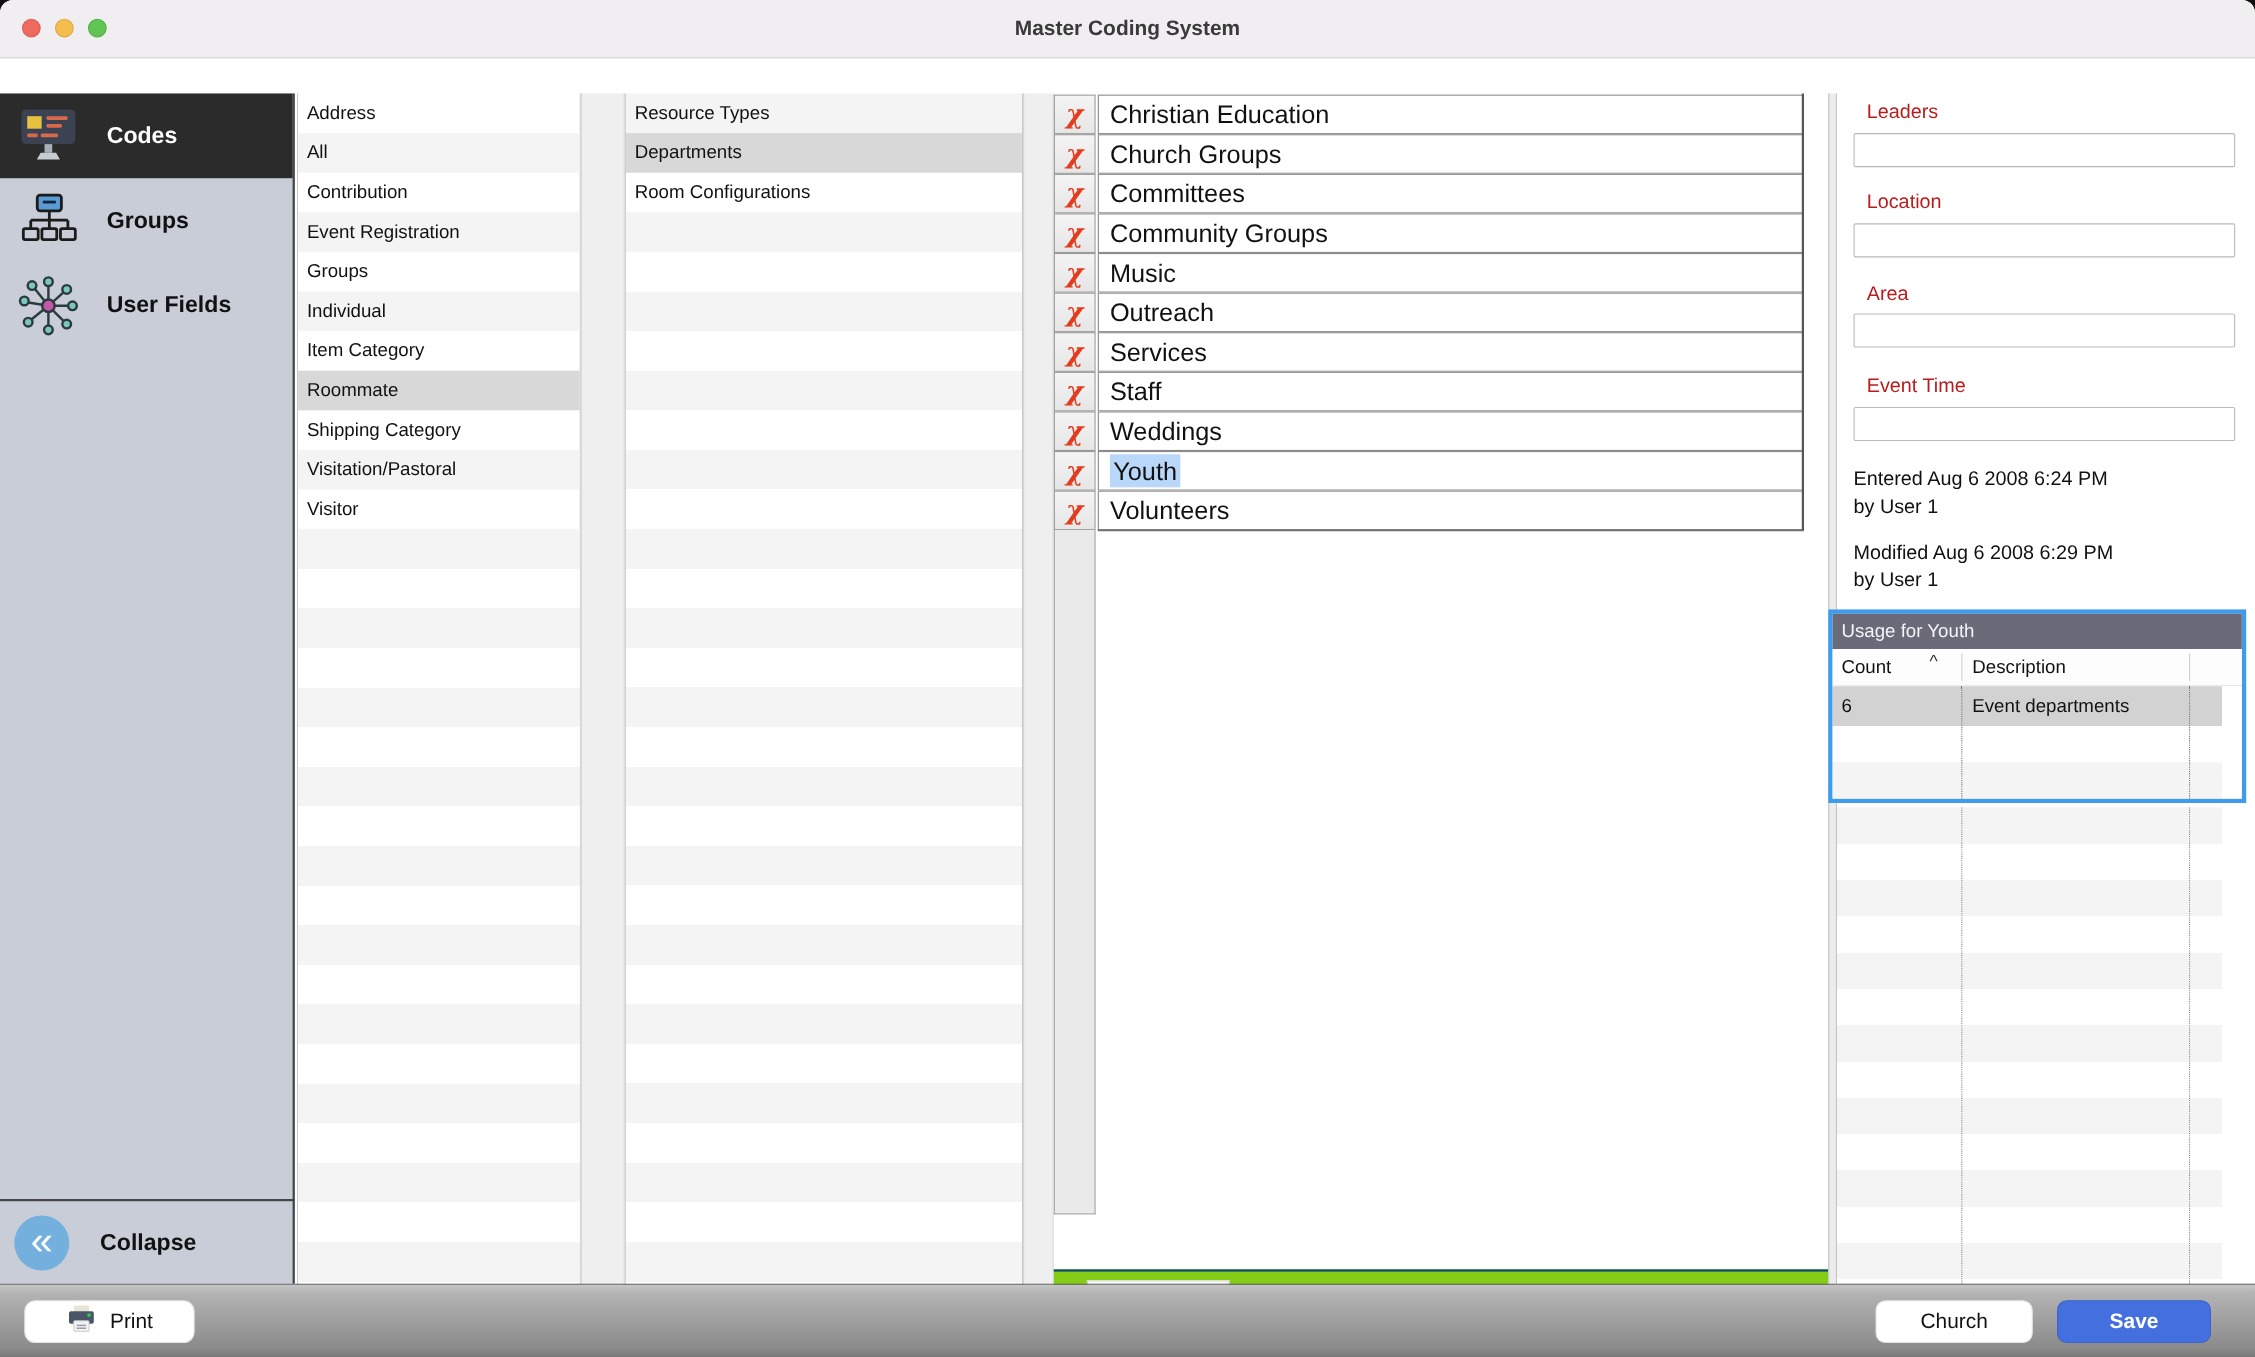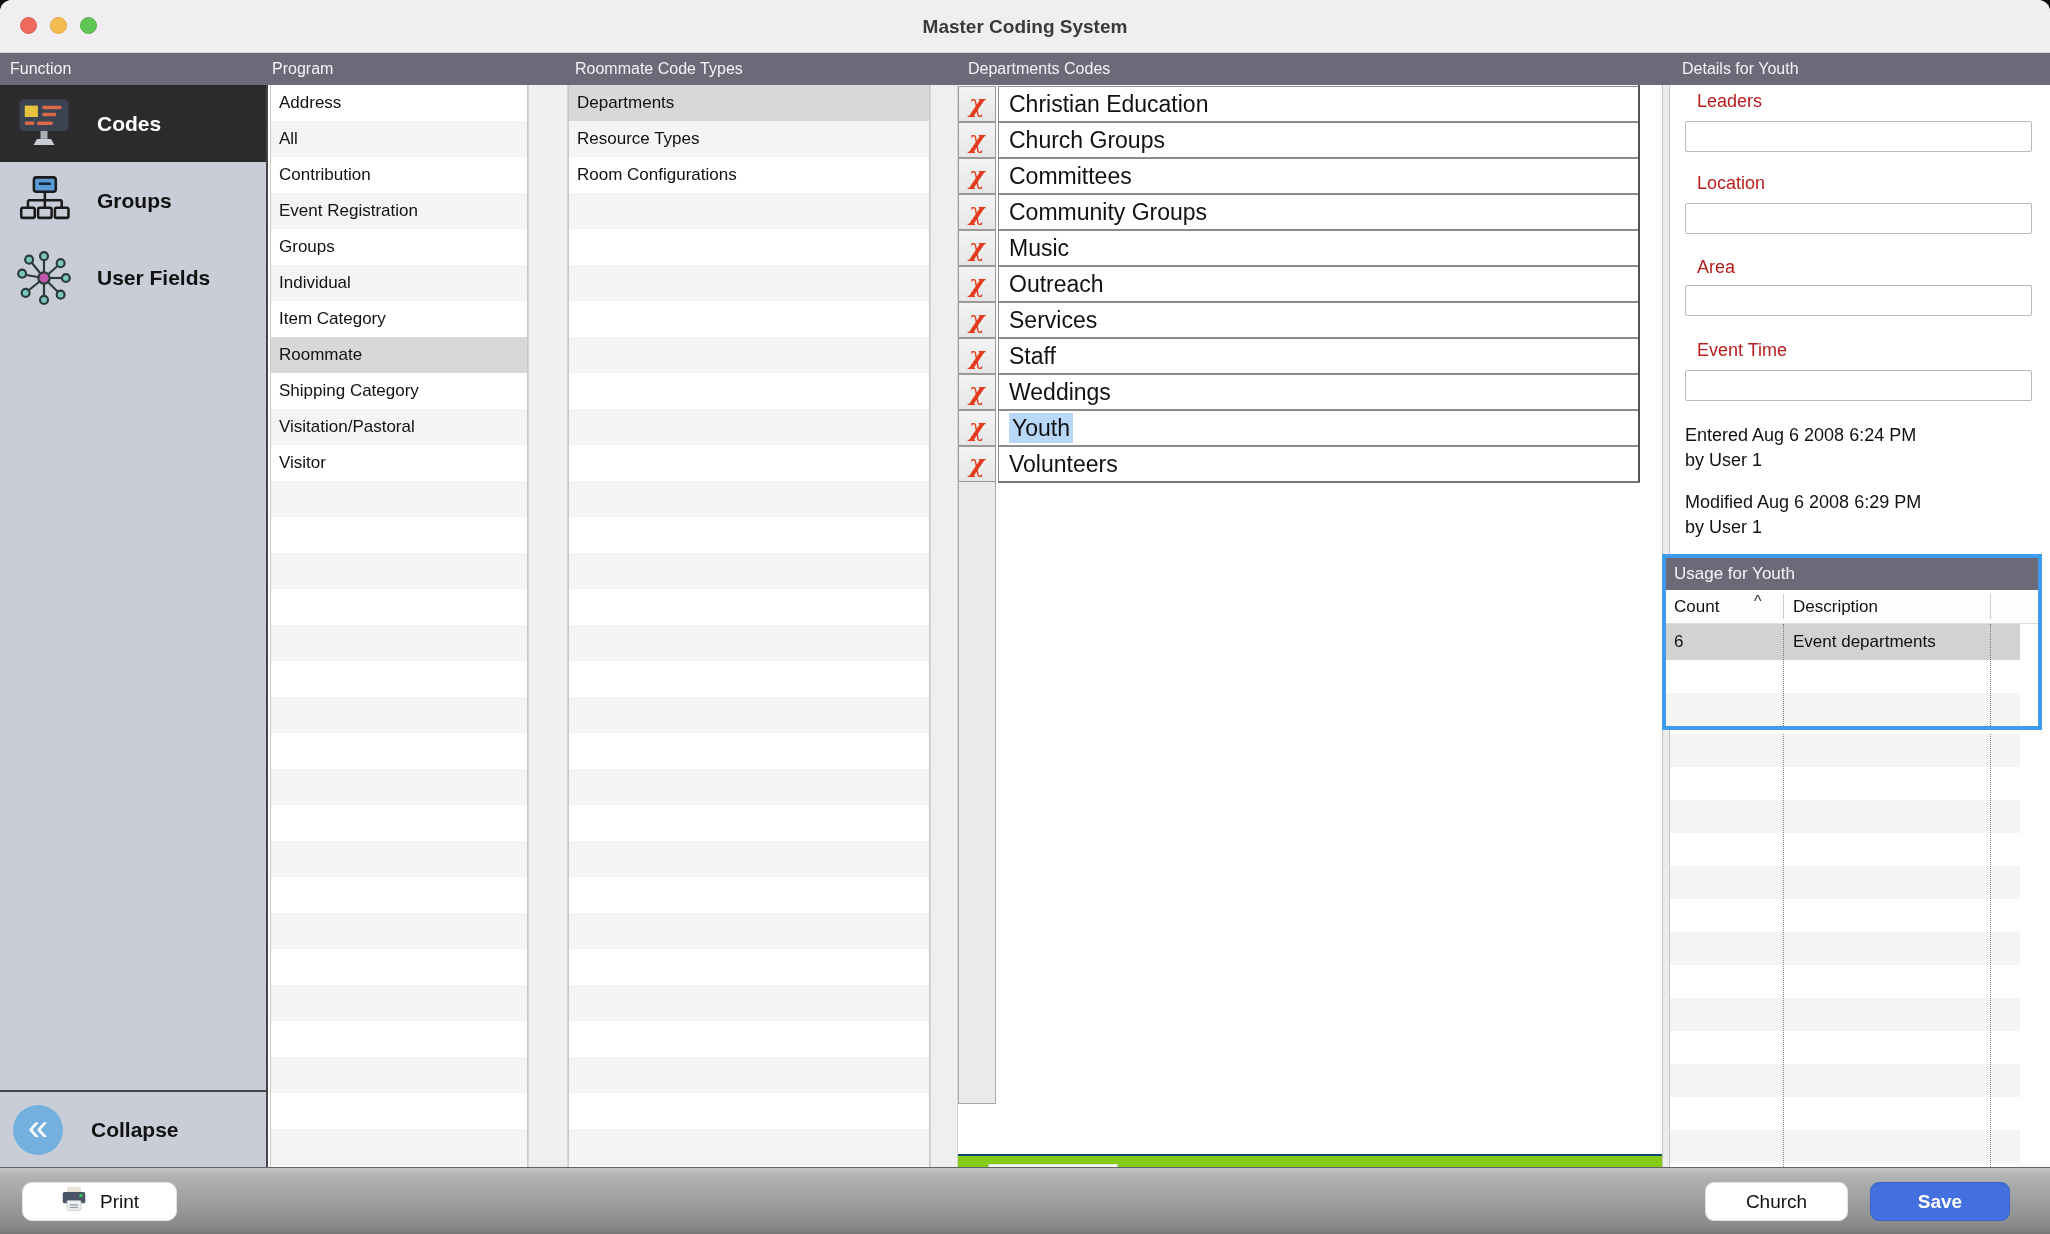--- a/index.html
+++ b/index.html
@@ -108,27 +108,20 @@
 
   <div class="titlebar">
     <div class="traffic">
       <span class="tl red"></span>
       <span class="tl yel"></span>
       <span class="tl grn"></span>
     </div>
     <div class="wtitle">Master Coding System</div>
   </div>
 
-  <div class="colheaders">
-    <span class="ch-function">Function</span>
-    <span class="ch-program">Program</span>
-    <span class="ch-codetypes">Roommate Code Types</span>
-    <span class="ch-codes">Departments Codes</span>
-    <span class="ch-details">Details for Youth</span>
-  </div>
 
   <div class="body">
 
     <div class="sidebar">
       <div class="side-item sel">
         <span class="icon">
           <svg width="58" height="56" viewBox="0 0 64 64">
             <rect x="4" y="4" width="56" height="36" rx="5" fill="#3b4252"></rect>
             <rect x="10" y="11" width="15" height="13" fill="#e7c23f"></rect>
             <rect x="30" y="11" width="22" height="4" rx="1.5" fill="#d9694a"></rect>
@@ -198,22 +191,22 @@
       <div class="lrow">Item Category</div>
       <div class="lrow sel">Roommate</div>
       <div class="lrow">Shipping Category</div>
       <div class="lrow alt">Visitation/Pastoral</div>
       <div class="lrow">Visitor</div>
       <div class="filler" style="top:396px"></div>
     </div>
     <div class="gutter gut1"></div>
 
     <div class="listcol col-codetypes">
+      <div class="lrow alt">Resource Types</div>
       <div class="lrow sel">Departments</div>
-      <div class="lrow alt">Resource Types</div>
       <div class="lrow">Room Configurations</div>
       <div class="filler" style="top:108px"></div>
     </div>
     <div class="gutter gut2"></div>
 
     <div class="deppanel">
       <div class="dep-row" style="top:1px">
         <div class="xcell"><span class="chi">χ</span></div>
         <div class="dfield"><span>Christian Education</span></div>
       </div>

